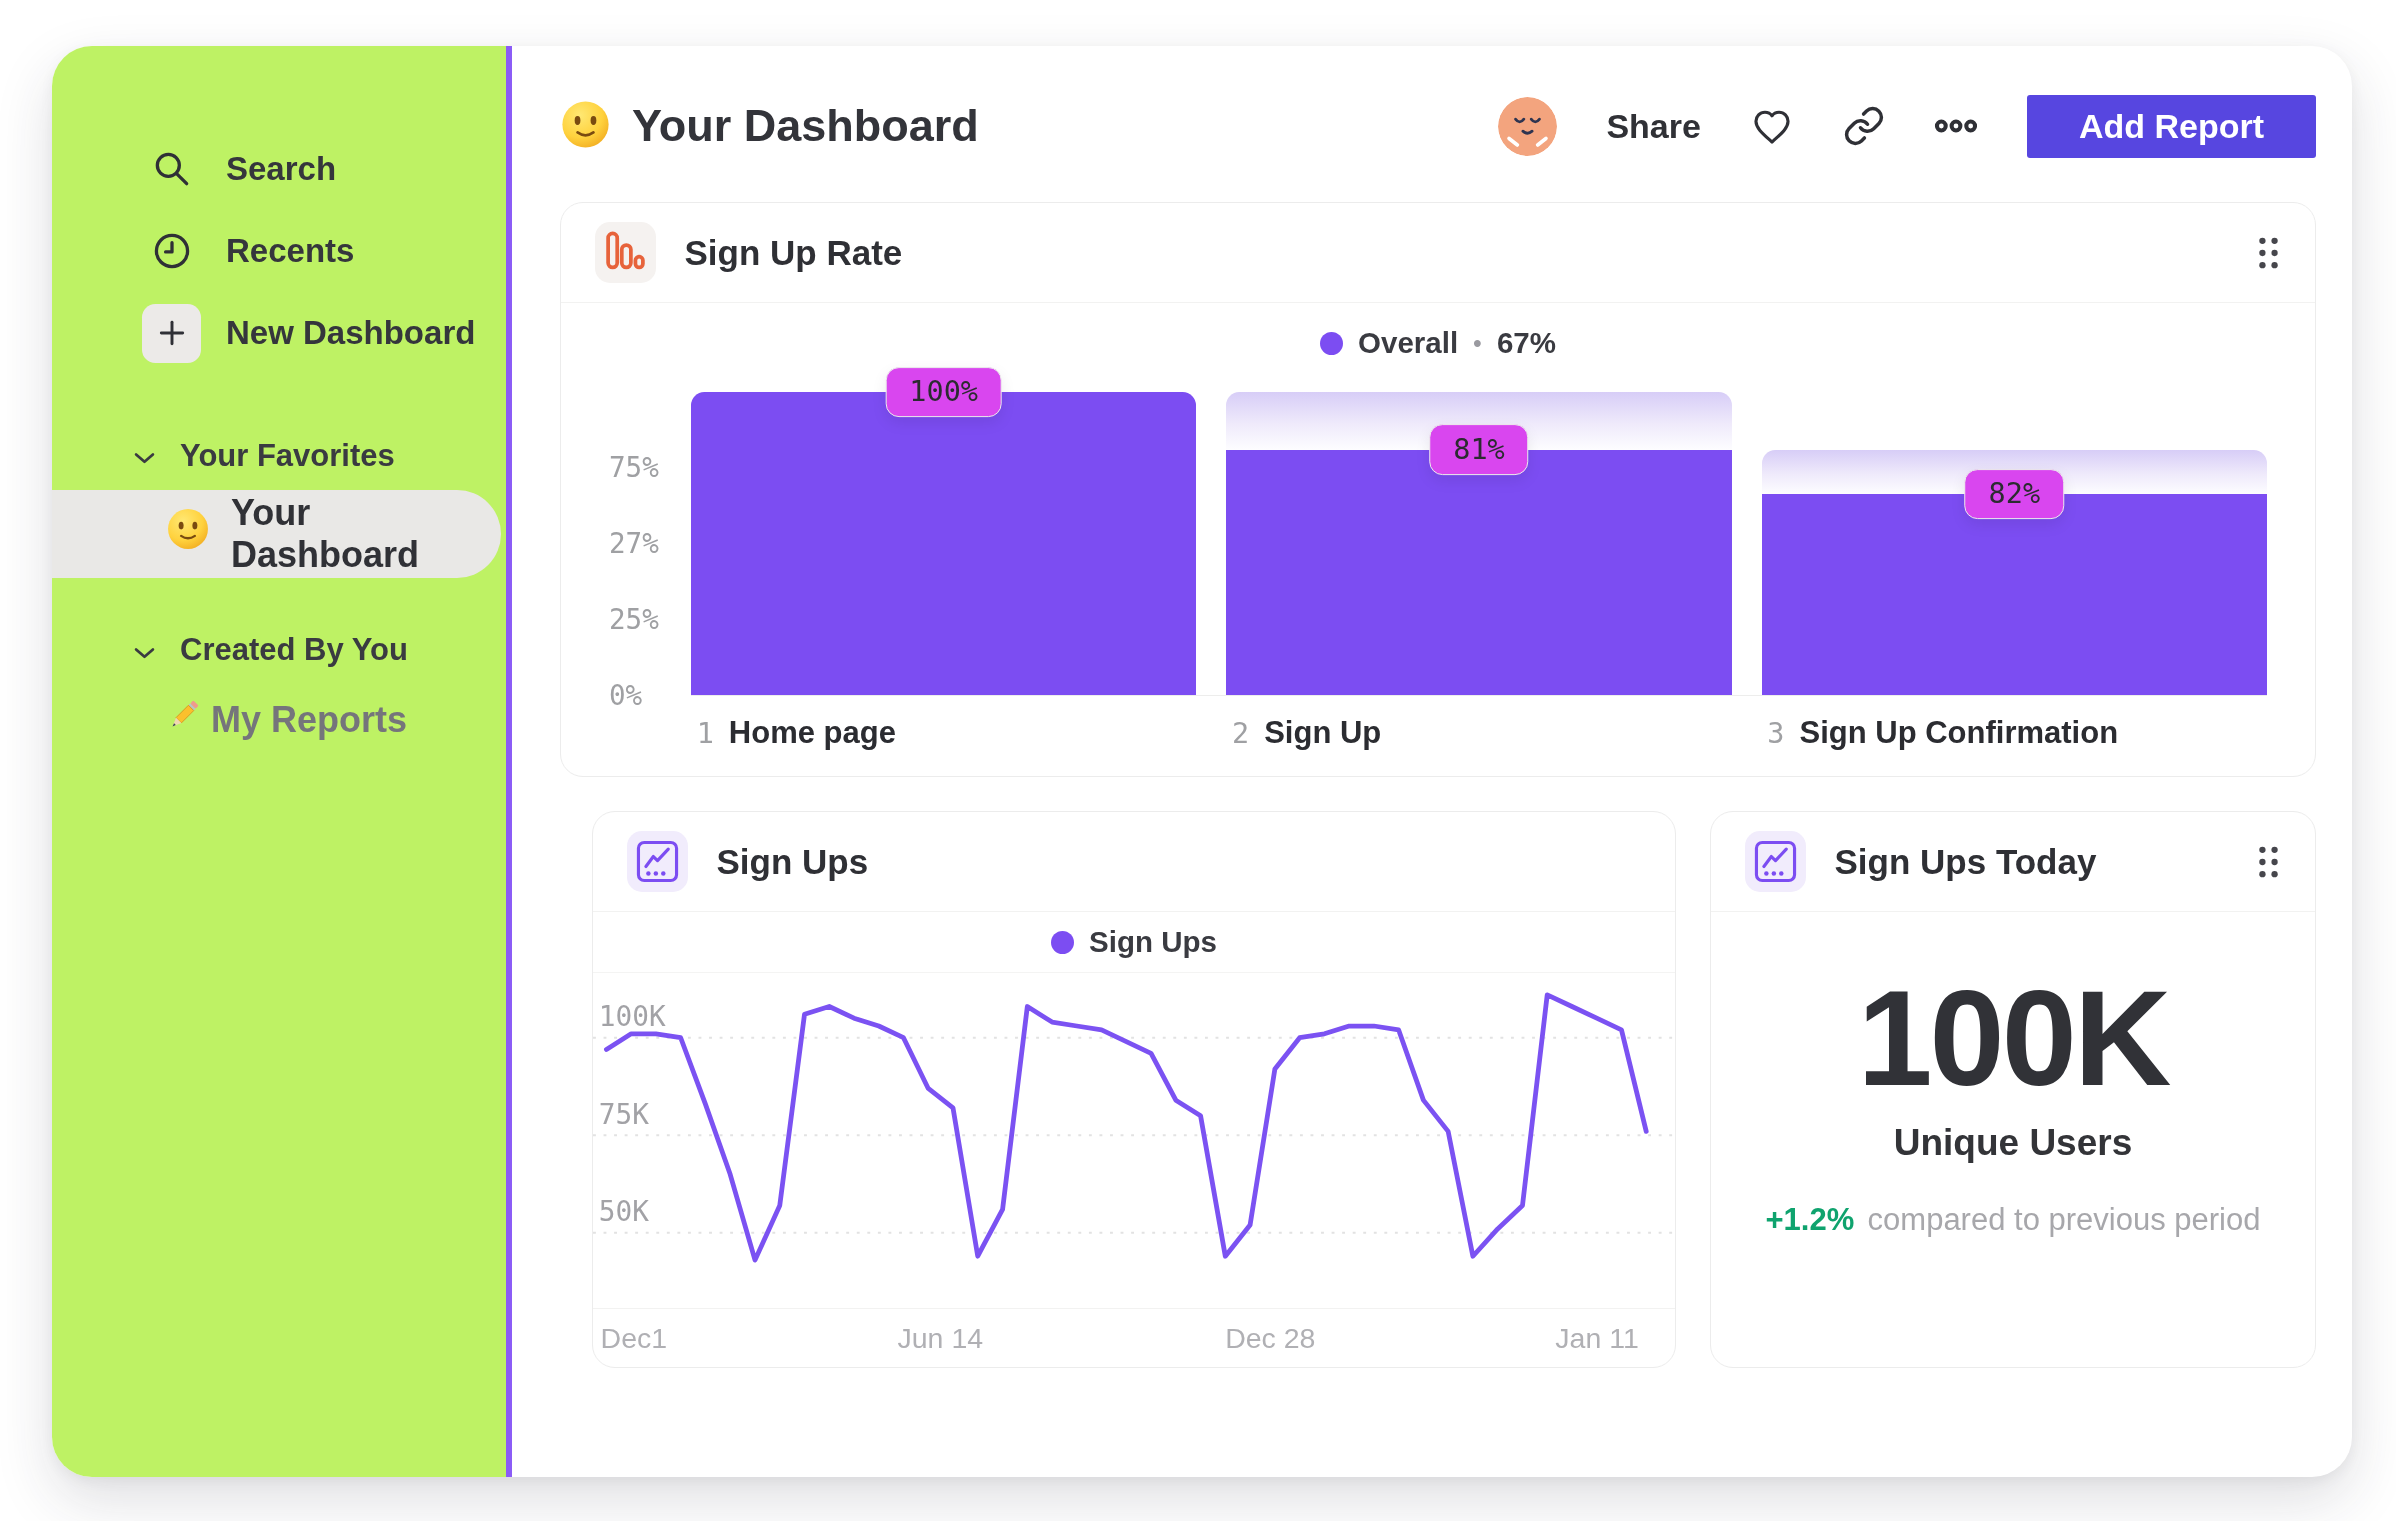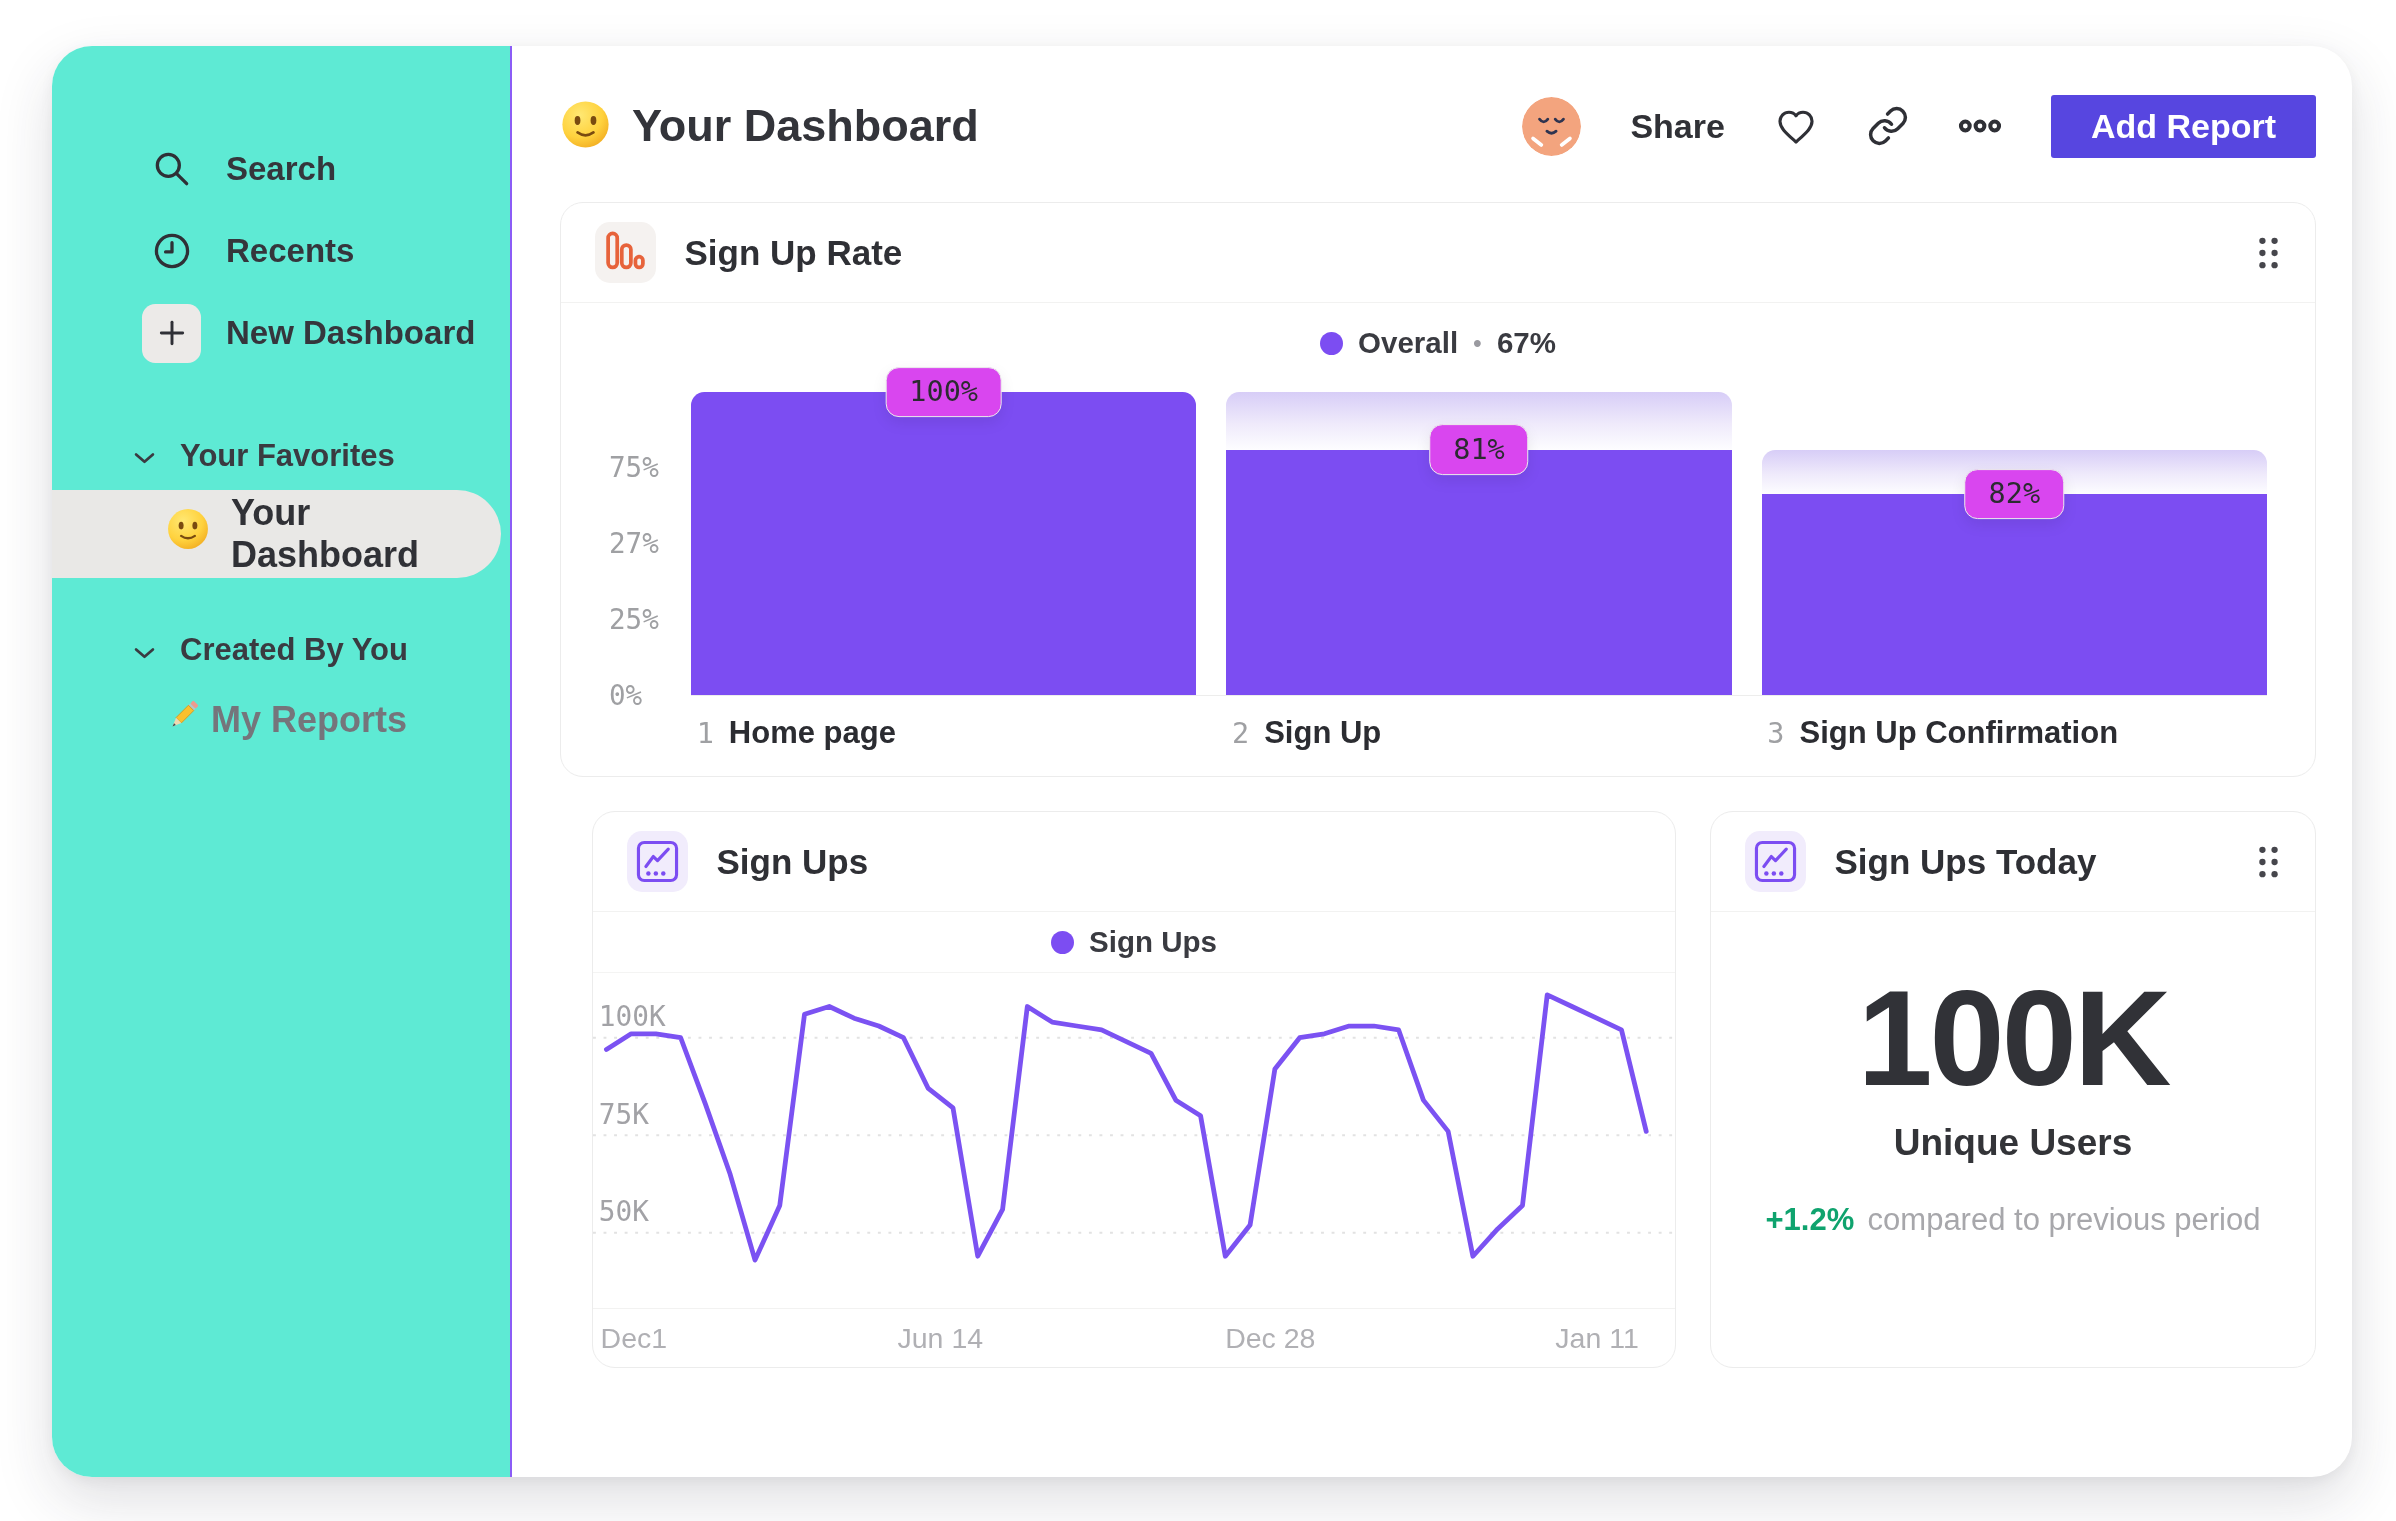--- a/index.html
+++ b/index.html
@@ -19,22 +19,22 @@
     background:#ffffff;
     border-radius:40px;
     box-shadow:0 23px 57px rgba(40,40,60,.15), 0 3.8px 13.3px rgba(0,0,0,.05);
     display:flex;
     overflow:hidden;
   }
 
   
   .sidebar {
     width:460px; flex:none;
-    background:#5eead4;
-    border-right:2px solid #8b5cf6;
+    background:#bef264;
+    border-right:6px solid #8b5cf6;
     padding-top:82px;
   }
   .nav-item {
     display:flex; align-items:center;
     height:82px; padding-left:90px; gap:25px;
     cursor:pointer;
   }
   .nav-icon-box {
     width:59px; height:59px; flex:none;
     display:flex; align-items:center; justify-content:center;
@@ -74,21 +74,21 @@
   .title-wrap { display:flex; align-items:center; gap:21px; }
   .page-title { font-size:45px; font-weight:700; color:#33343a; }
   .controls { margin-left:auto; display:flex; align-items:center; gap:49px; }
   .avatar {
     width:59px; height:59px; border-radius:50%;
     overflow:hidden; cursor:pointer; flex:none;
   }
   .share-label { font-size:34px; font-weight:600; color:#303136; cursor:pointer; }
   .icon-btn { display:flex; align-items:center; cursor:pointer; }
   .add-report-btn {
-    height:63px; padding:0 40px;
+    height:63px; padding:0 52px;
     border:none; border-radius:3px;
     background:#5746E0; color:#ffffff;
     font-family:"Liberation Sans", sans-serif;
     font-size:34px; font-weight:600;
     cursor:pointer;
   }
 
   
   .card { background:#fff; border:1.9px solid #ececec; border-radius:23px; }
   .card-head {

